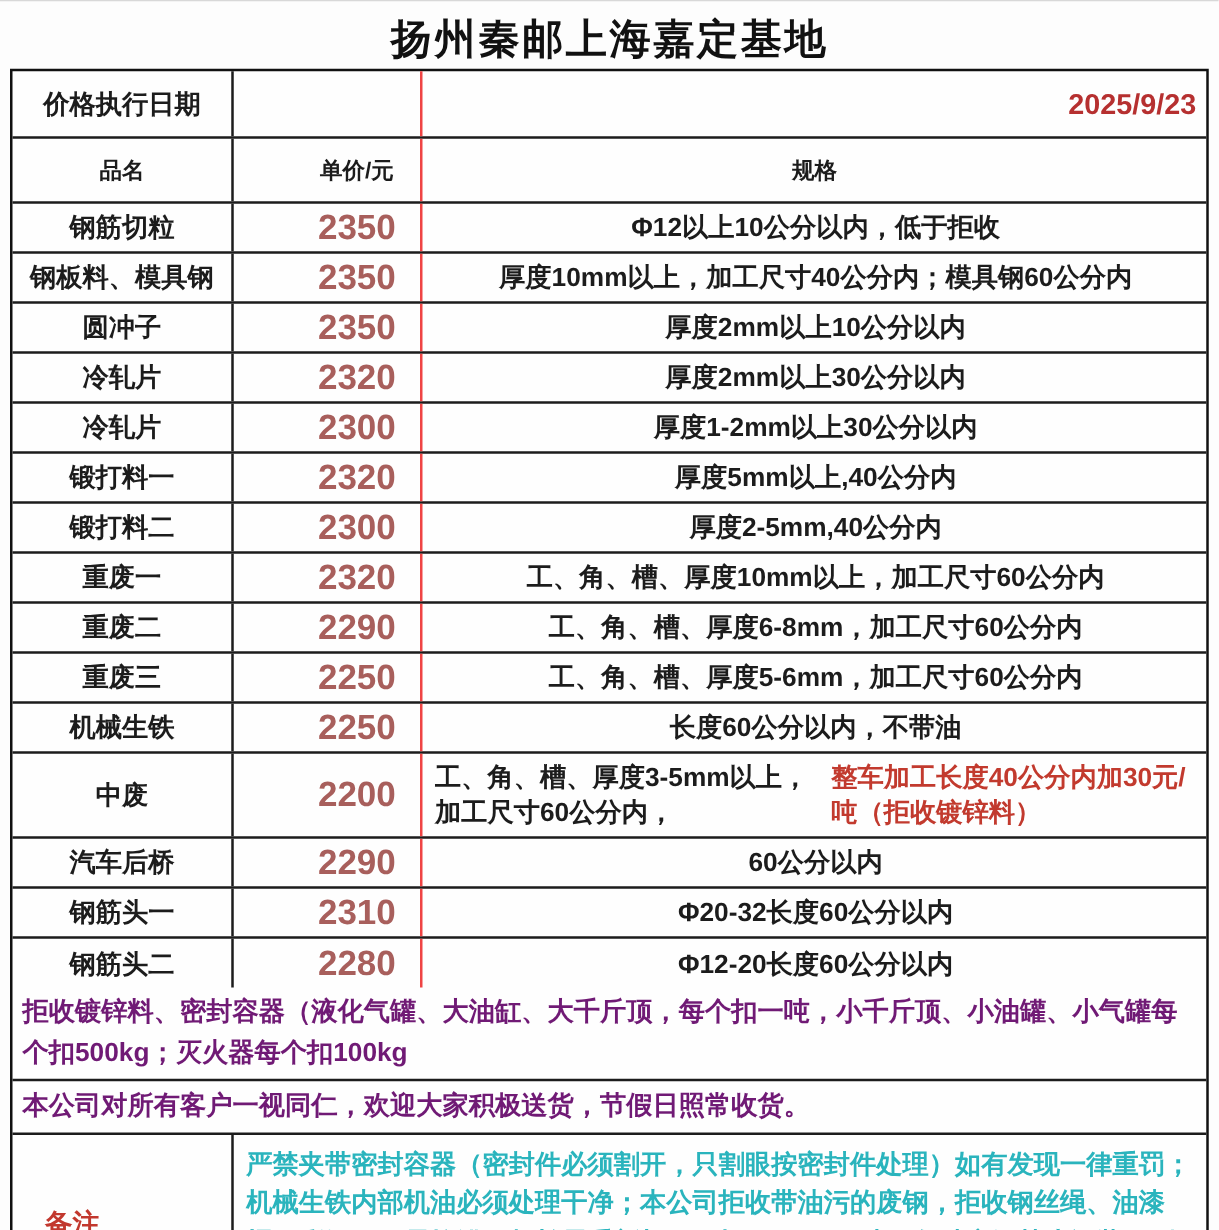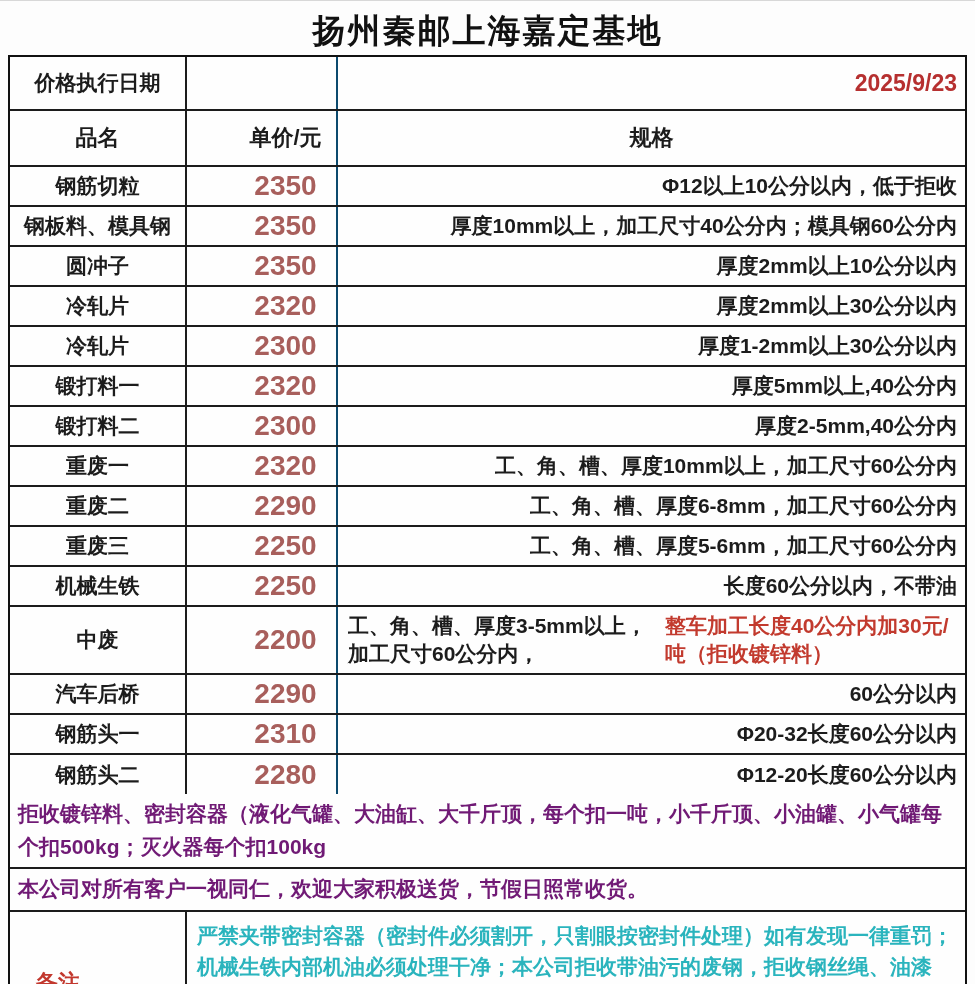--- a/index.html
+++ b/index.html
@@ -37,33 +37,33 @@
     align-items: stretch;
   }
   .trow:last-child { border-bottom: none; }
   .c {
     display: flex; align-items: center;
     font-size: 21px;
     color: #1c1c1c;
     font-weight: 600;
   }
   .c-name  { flex: 0 0 177px; justify-content: center; text-align: center; border-right: 2px solid #1c1c1c; padding: 0 4px; }
-  .c-price { flex: 0 0 151px; justify-content: center; border-right: 2px solid #0c4a6e; padding-left: 48px; }
-  .c-spec  { flex: 1 1 auto; justify-content: flex-end; padding: 5px 8px 5px 10px; }
+  .c-price { flex: 0 0 151px; justify-content: center; border-right: 2px solid #ef4444; padding-left: 48px; }
+  .c-spec  { flex: 1 1 auto; justify-content: center; padding: 5px 8px 5px 10px; }
   .c-spec .spectext { display: inline; }
 
   
   .row-date { min-height: 54px; }
   .row-date .c-name { font-size: 21px; font-weight: 700; }
   .row-date .c-spec { justify-content: flex-end; }
   .date-value { color: #b63030; font-weight: 800; font-size: 23px; }
 
   
   .row-header { min-height: 52px; }
-  .row-header .c { font-weight: 700; font-size: 22px; }
+  .row-header .c { font-weight: 700; font-size: 18px; }
   .row-header .c-spec { justify-content: center; padding: 12px; }
 
   
   .row-data { min-height: 39px; }
   .price-val { color: #a85f5c; font-weight: 600; font-size: 28px; }
   .spec-red { color: #c23a2e; }
 
   
   .note {
     border-bottom: 2px solid #1c1c1c;

